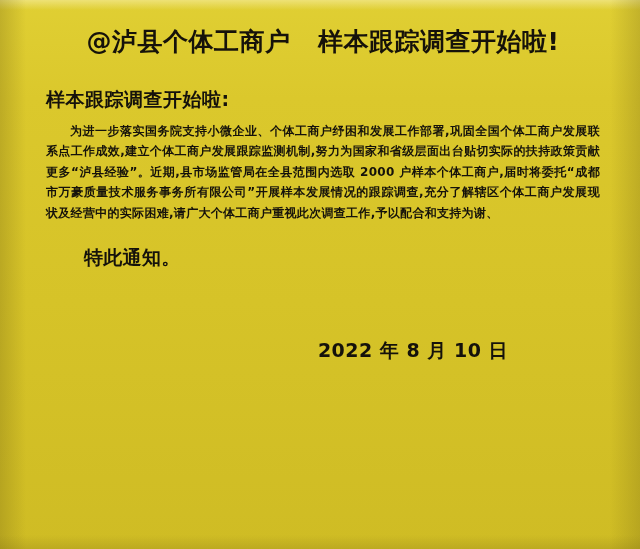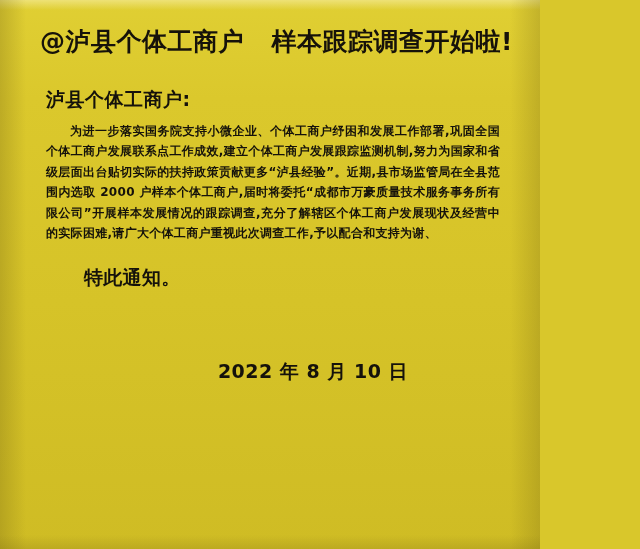--- a/index.html
+++ b/index.html
@@ -8,21 +8,21 @@
   }
   body {
     width: 640px;
     height: 549px;
     overflow: hidden;
     background: #d9c72b;
     font-family: "DejaVu Sans", "Liberation Sans", sans-serif;
   }
   .page {
     position: relative;
-    width: 540px;
+    width: 640px;
     height: 549px;
     box-sizing: border-box;
     background:
       linear-gradient(180deg, #e0cf33 0%, #dbc82c 18%, #d6c328 55%, #cfbc24 100%);
     padding: 0;
   }
   
   .edge-left {
     position: absolute;
     left: 0; top: 0; bottom: 0;
@@ -130,21 +130,21 @@
 <div class="page">
   <div class="edge-top"></div>
   <div class="edge-left"></div>
   <div class="edge-right"></div>
   <div class="edge-bottom"></div>
 
   <div class="content">
 
     <div class="title">@泸县个体工商户   样本跟踪调查开始啦!</div>
 
-    <div class="salutation">泸县个体工商户:</div>
+    <div class="salutation">样本跟踪调查开始啦:</div>
 
     <div class="body-para">为进一步落实国务院支持小微企业、个体工商户纾困和发展工作部署,巩固全国个体工商户发展联系点工作成效,建立个体工商户发展跟踪监测机制,努力为国家和省级层面出台贴切实际的扶持政策贡献更多“泸县经验”。近期,县市场监管局在全县范围内选取 2000 户样本个体工商户,届时将委托“成都市万豪质量技术服务事务所有限公司”开展样本发展情况的跟踪调查,充分了解辖区个体工商户发展现状及经营中的实际困难,请广大个体工商户重视此次调查工作,予以配合和支持为谢、</div>
 
     <div class="notice-line">特此通知。</div>
 
     <div class="signature">
       <div class="sig-date">2022 年 8 月 10 日</div>
     </div>
 
   </div>

